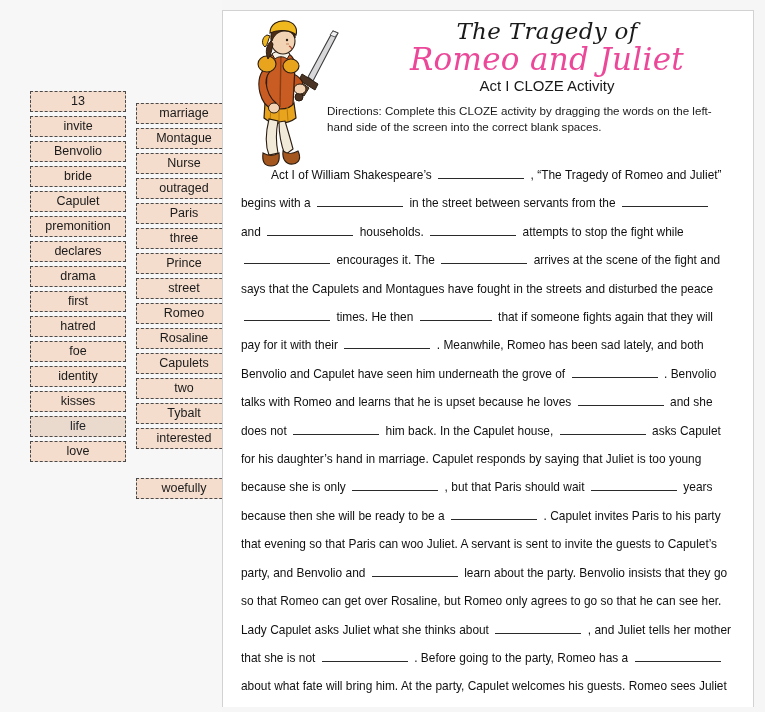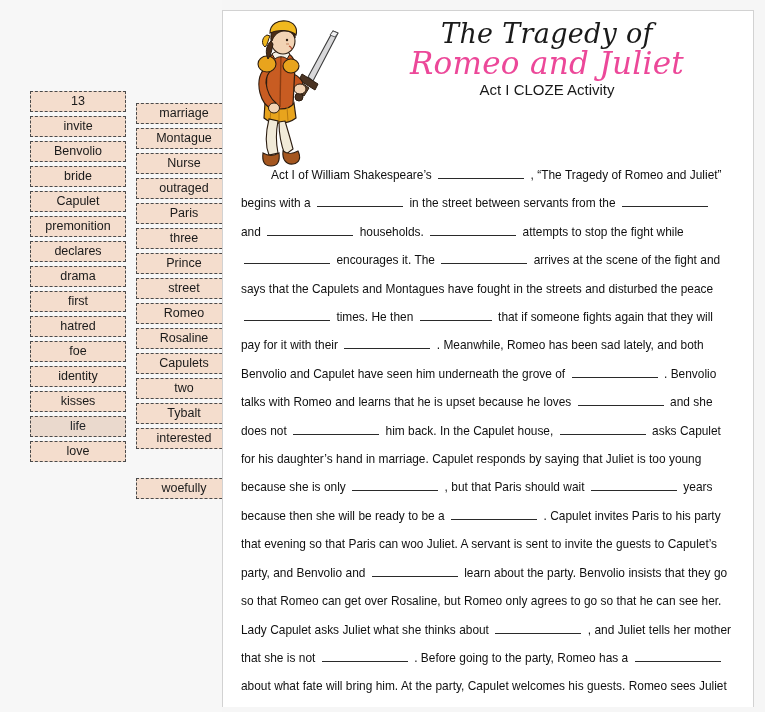--- a/index.html
+++ b/index.html
@@ -97,21 +97,21 @@
   }
   #title-block {
     position: absolute;
     left: 120px; top: 2px;
     right: 0;
     text-align: center;
   }
   .title-line1 {
     font-family: "DejaVu Serif", serif;
     font-style: italic;
-    font-size: 27px;
+    font-size: 23px;
     color: #1a1a1a;
     line-height: 1.08;
     letter-spacing: 0.3px;
   }
   .title-line2 {
     font-family: "DejaVu Serif", serif;
     font-style: italic;
     font-size: 31px;
     color: #ec4899;
     line-height: 1.1;
@@ -256,20 +256,21 @@
           <path d="M18,134 C17,142 19,147 26,147 C33,147 35,142 34,134 C29,137 23,137 18,134 Z" fill="#a4561f" stroke="#2b1c10" stroke-width="1.1"></path>
           <path d="M38,132 C37,140 41,146 48,145 C55,144 56,138 53,132 C48,135 42,135 38,132 Z" fill="#a4561f" stroke="#2b1c10" stroke-width="1.1"></path>
         </svg>
 
         <div id="title-block">
           <div class="title-line1">The Tragedy of</div>
           <div class="title-line2">Romeo and Juliet</div>
           <div class="title-sub">Act I CLOZE Activity</div>
         </div>
 
+        <div id="directions">Directions: Complete this CLOZE activity by dragging the words on the left-hand side of the screen into the correct blank spaces.</div>
       </div>
 
       <div id="doc-body"><span>Act I of William Shakespeare’s </span><span class="blank b-md"></span><span> , “The Tragedy of Romeo and Juliet” begins with a </span><span class="blank b-md"></span><span> in the street between servants from the </span><span class="blank b-md"></span><span> and </span><span class="blank b-md"></span><span> households. </span><span class="blank b-md"></span><span> attempts to stop the fight while </span><span class="blank b-md"></span><span> encourages it. The </span><span class="blank b-md"></span><span> arrives at the scene of the fight and says that the Capulets and Montagues have fought in the streets and disturbed the peace </span><span class="blank b-md"></span><span> times. He then </span><span class="blank b-sm"></span><span> that if someone fights again that they will pay for it with their </span><span class="blank b-md"></span><span> . Meanwhile, Romeo has been sad lately, and both Benvolio and Capulet have seen him underneath the grove of </span><span class="blank b-md"></span><span> . Benvolio talks with Romeo and learns that he is upset because he loves </span><span class="blank b-md"></span><span> and she does not </span><span class="blank b-md"></span><span> him back. In the Capulet house, </span><span class="blank b-md"></span><span> asks Capulet for his daughter’s hand in marriage. Capulet responds by saying that Juliet is too young because she is only </span><span class="blank b-md"></span><span> , but that Paris should wait </span><span class="blank b-md"></span><span> years because then she will be ready to be a </span><span class="blank b-md"></span><span> . Capulet invites Paris to his party that evening so that Paris can woo Juliet. A servant is sent to invite the guests to Capulet’s party, and Benvolio and </span><span class="blank b-md"></span><span> learn about the party. Benvolio insists that they go so that Romeo can get over Rosaline, but Romeo only agrees to go so that he can see her. Lady Capulet asks Juliet what she thinks about </span><span class="blank b-md"></span><span> , and Juliet tells her mother that she is not </span><span class="blank b-md"></span><span> . Before going to the party, Romeo has a </span><span class="blank b-md"></span><span> about what fate will bring him. At the party, Capulet welcomes his guests. Romeo sees Juliet for the </span><span class="blank b-lg"></span><span class="blank b-md"></span></div>
 
     </div>
   </div>
 
 </div>
 
 </body></html>

